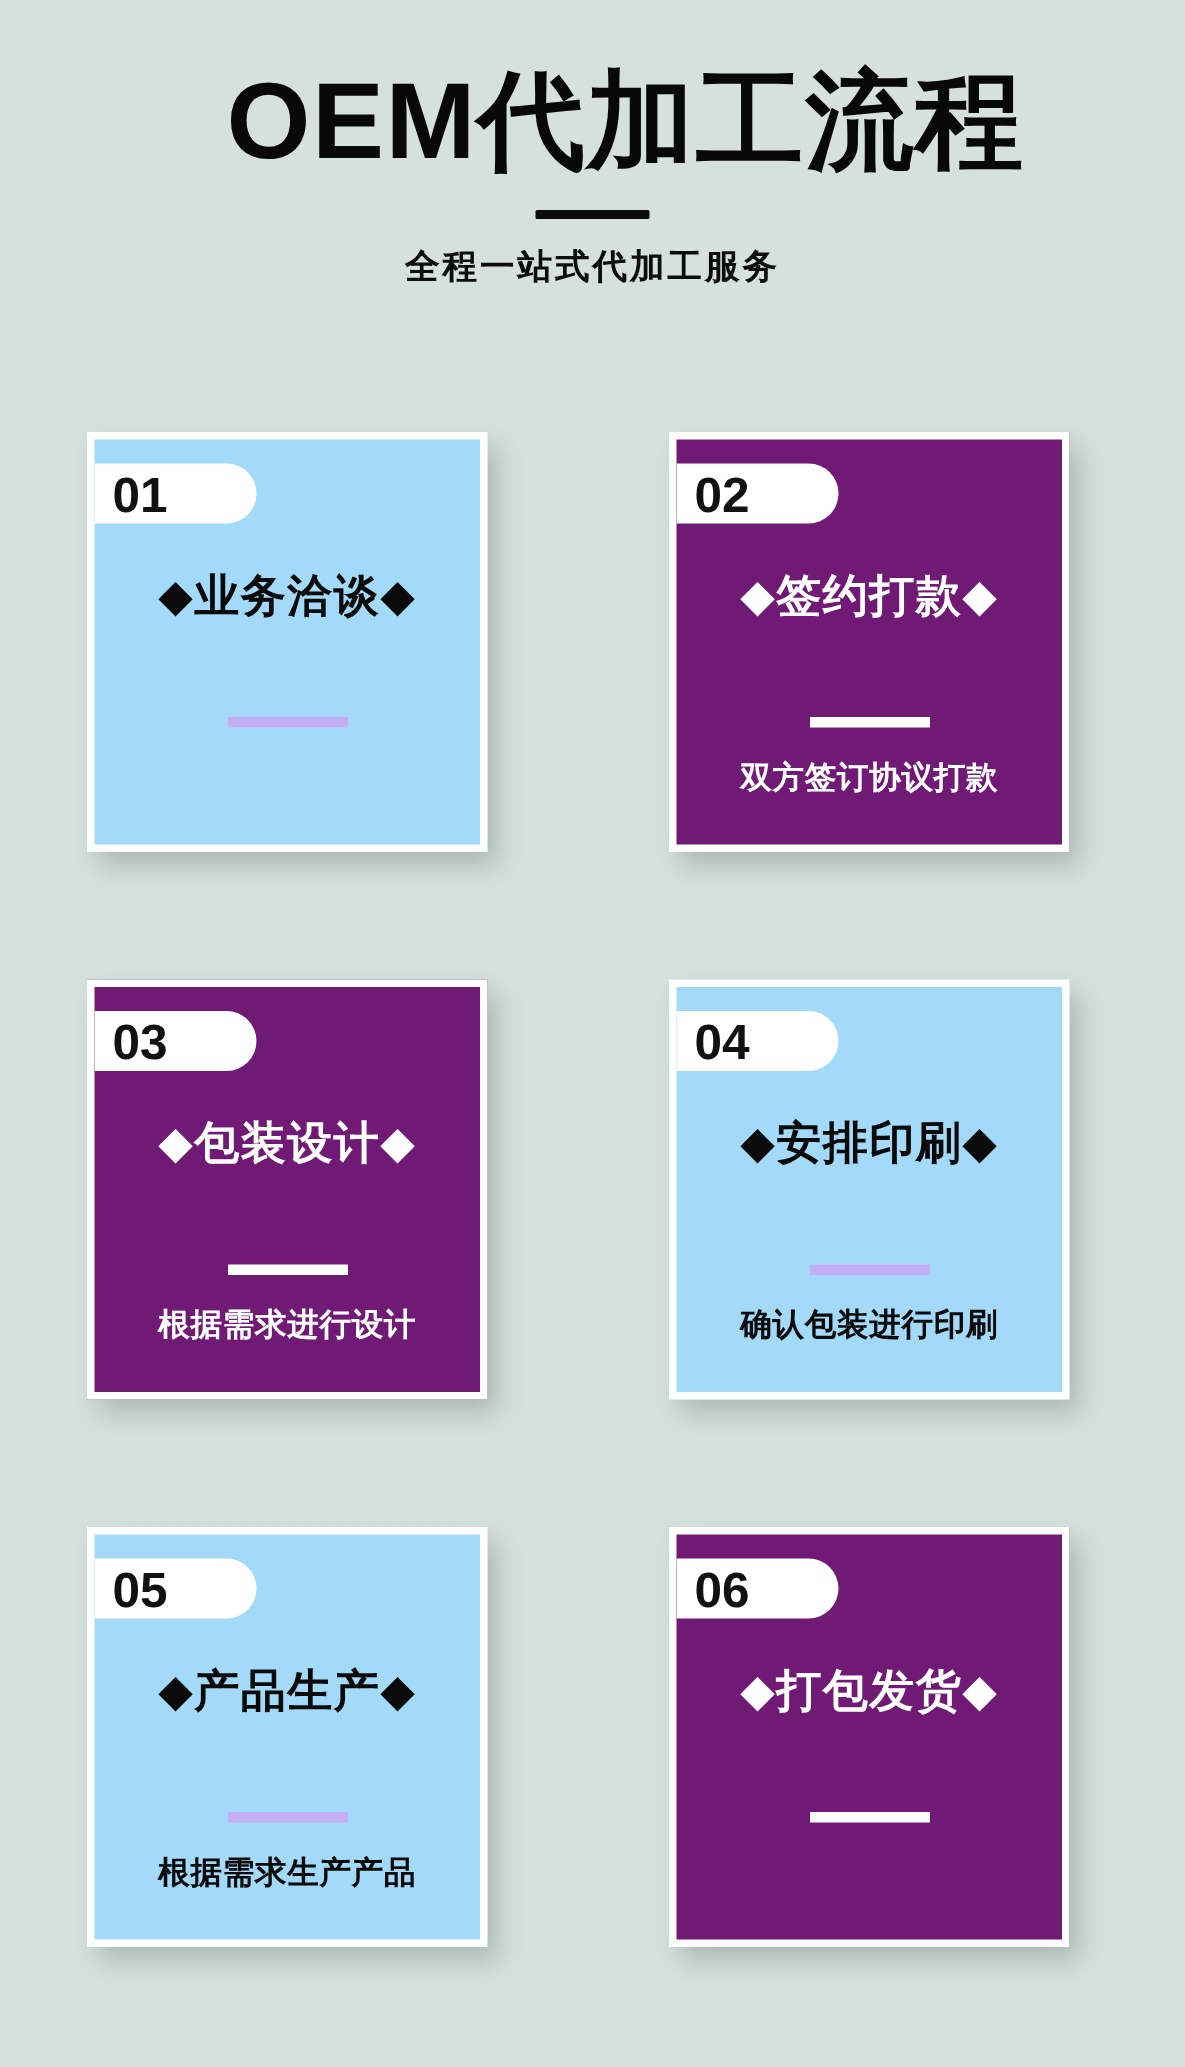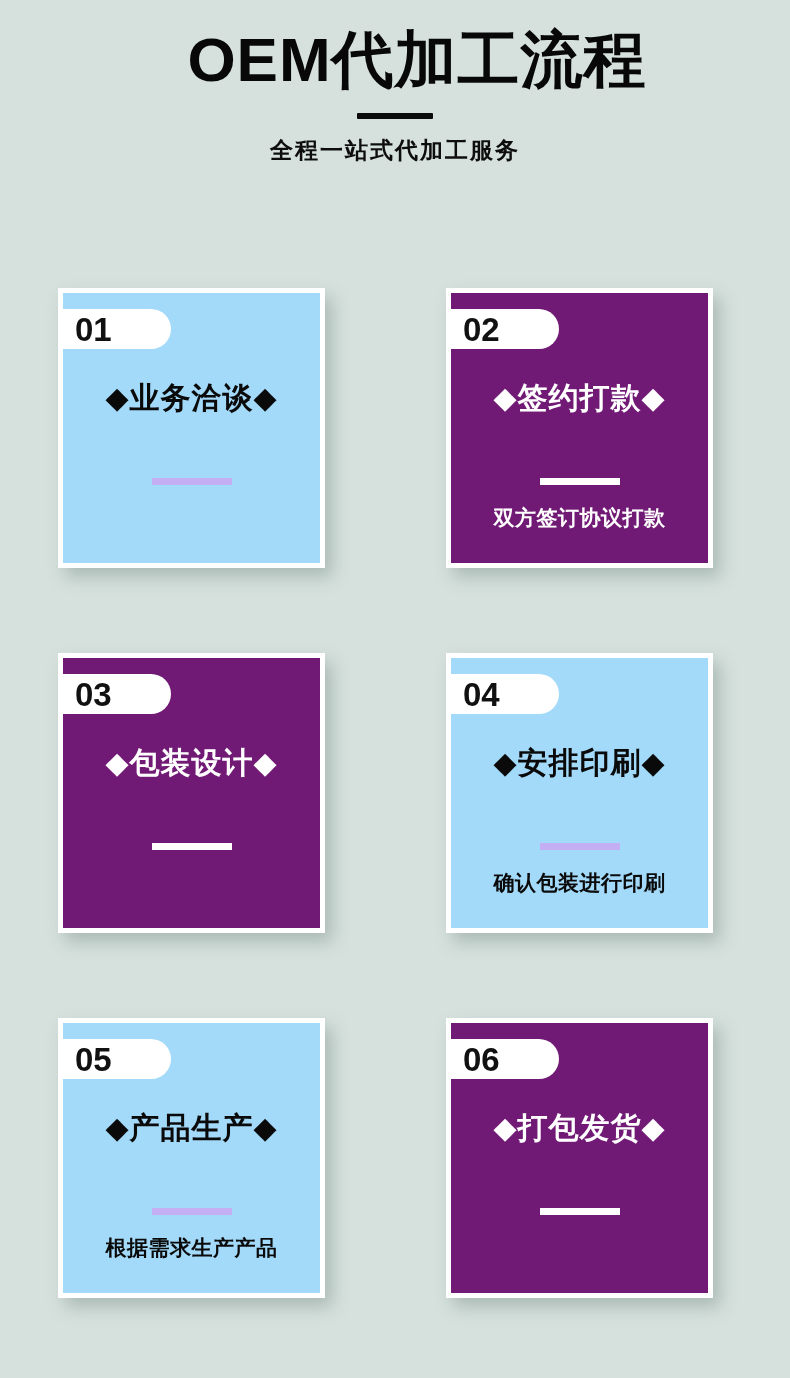--- a/index.html
+++ b/index.html
@@ -15,26 +15,26 @@
     overflow: hidden;
     position: relative;
   }
 
   
   .header {
     padding-top: 26px;
     text-align: center;
   }
   .header .main-title {
-    font-size: 62px;
+    font-size: 72px;
     line-height: 1.1;
     font-weight: 700;
     color: #080808;
     letter-spacing: 1px;
-    margin: 0;
+    margin: 16px;
     white-space: nowrap;
     padding-left: 44px;
   }
   .header .title-rule {
     width: 76px;
     height: 6px;
     background: #0b0b0b;
     margin: 19px auto 0 auto;
     border-radius: 1px;
   }
@@ -175,20 +175,21 @@
     </div>
   </div>
 
   <div class="card dark">
     <div class="badge">
       <span class="badge-number">03</span>
     </div>
     <div class="card-body">
       <div class="card-title">◆包装设计◆</div>
       <div class="divider"></div>
+      <div class="card-desc">根据需求进行设计</div>
     </div>
   </div>
 
   <div class="card light">
     <div class="badge">
       <span class="badge-number">04</span>
     </div>
     <div class="card-body">
       <div class="card-title">◆安排印刷◆</div>
       <div class="divider"></div>

